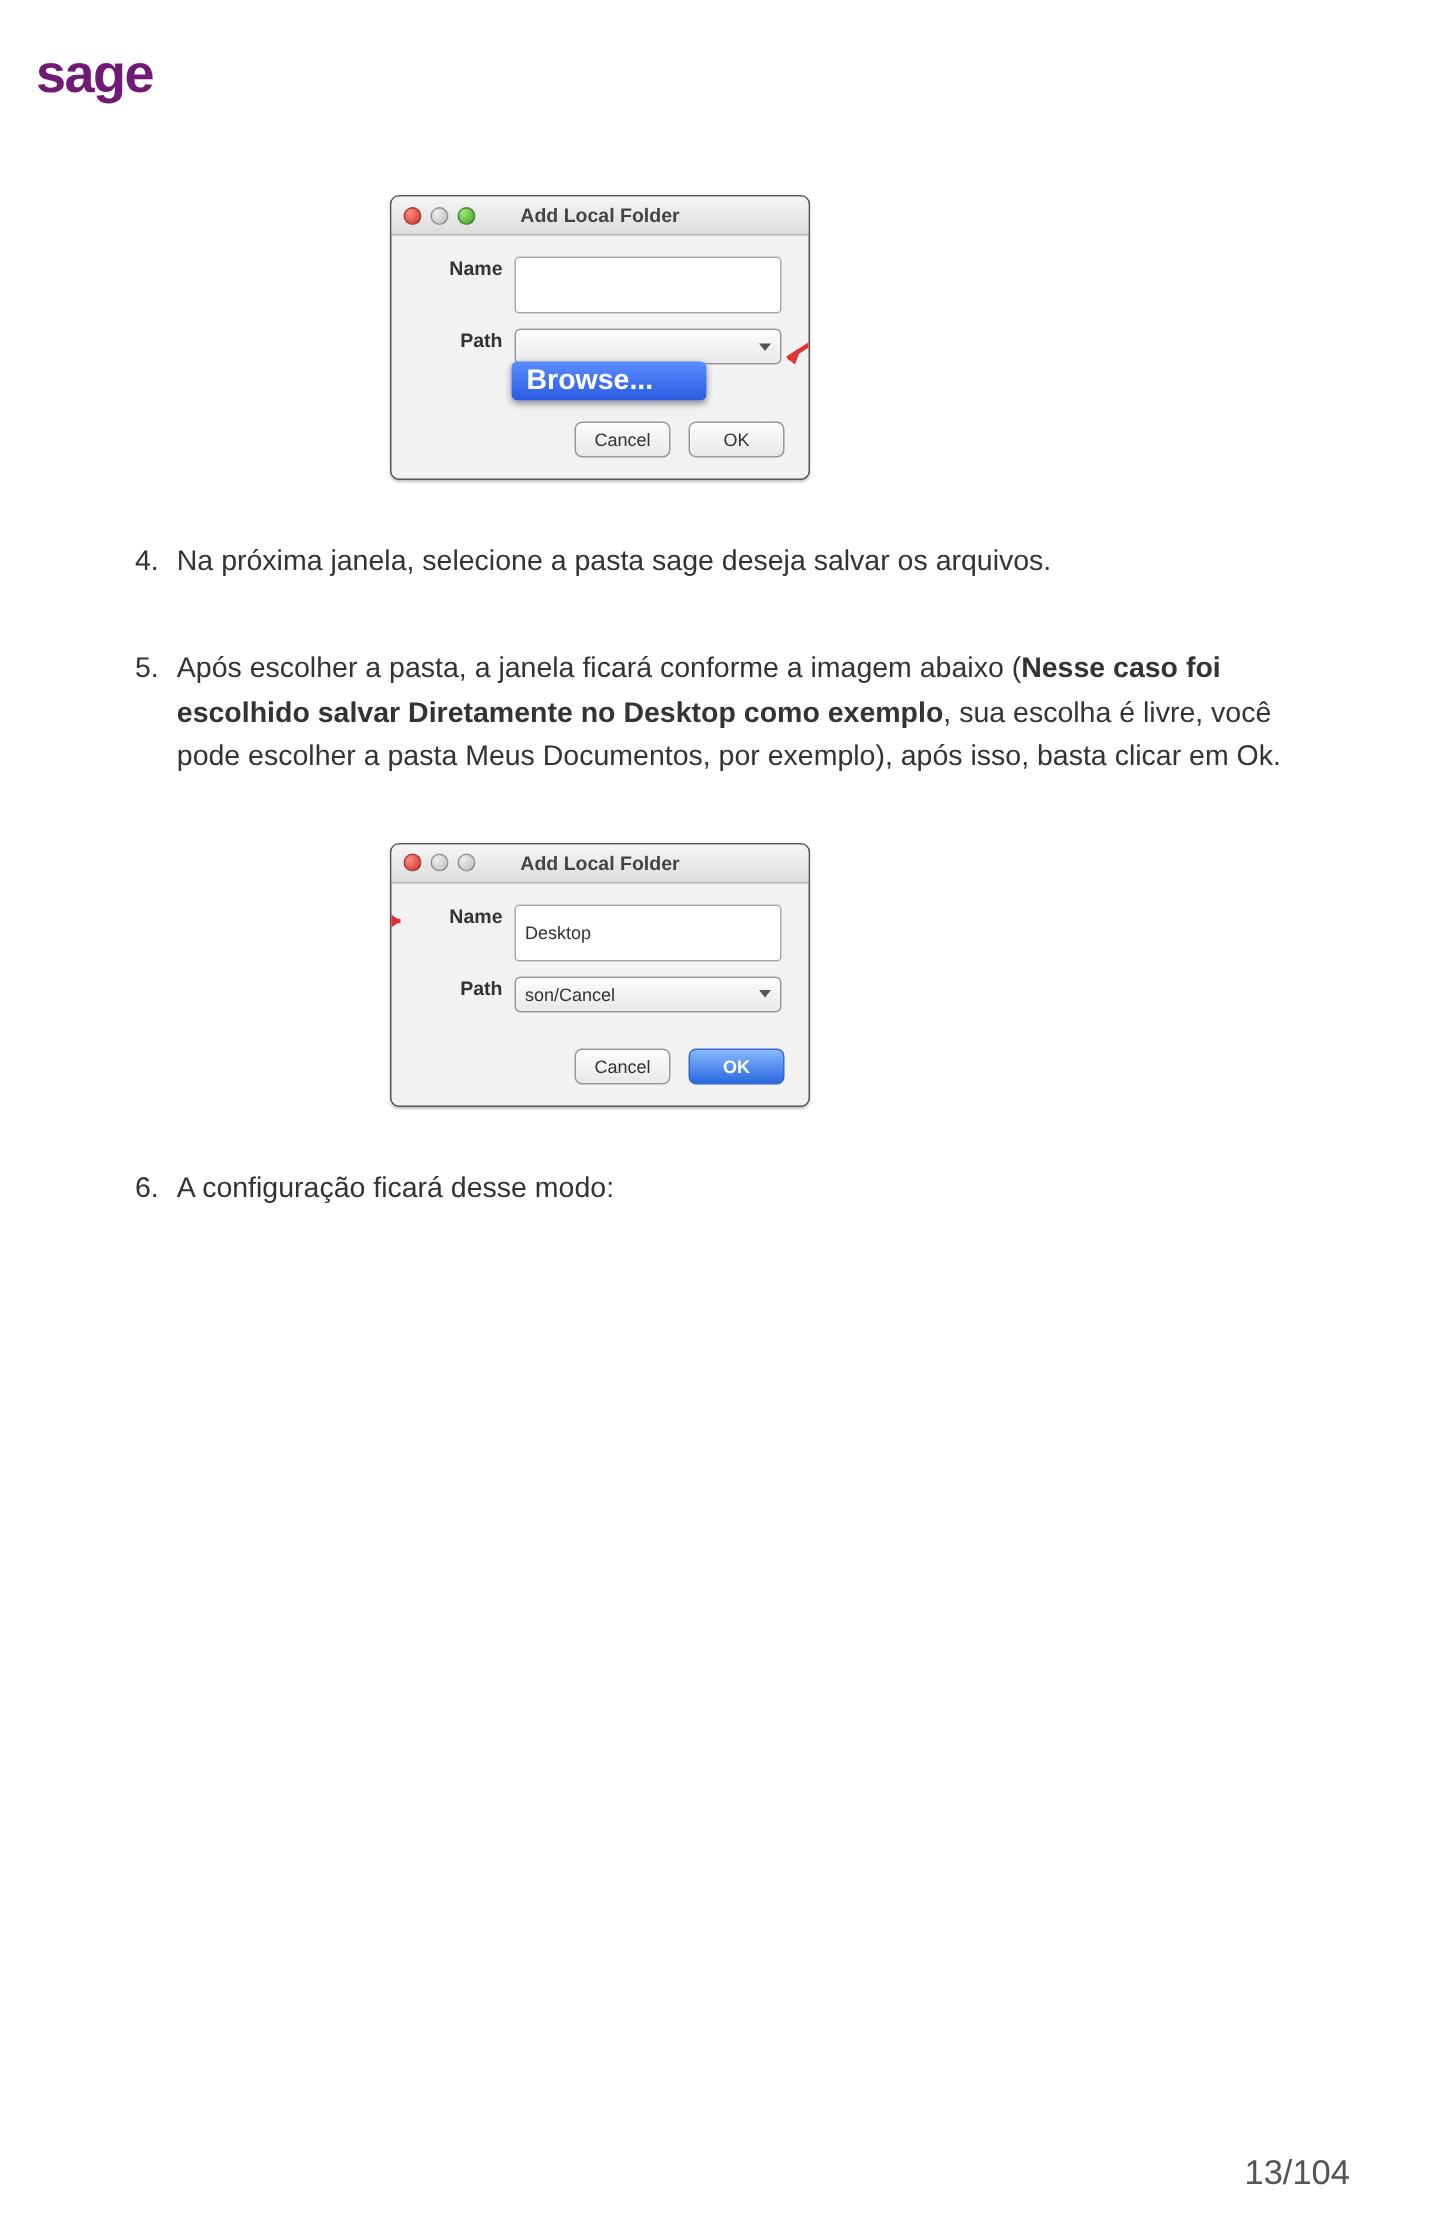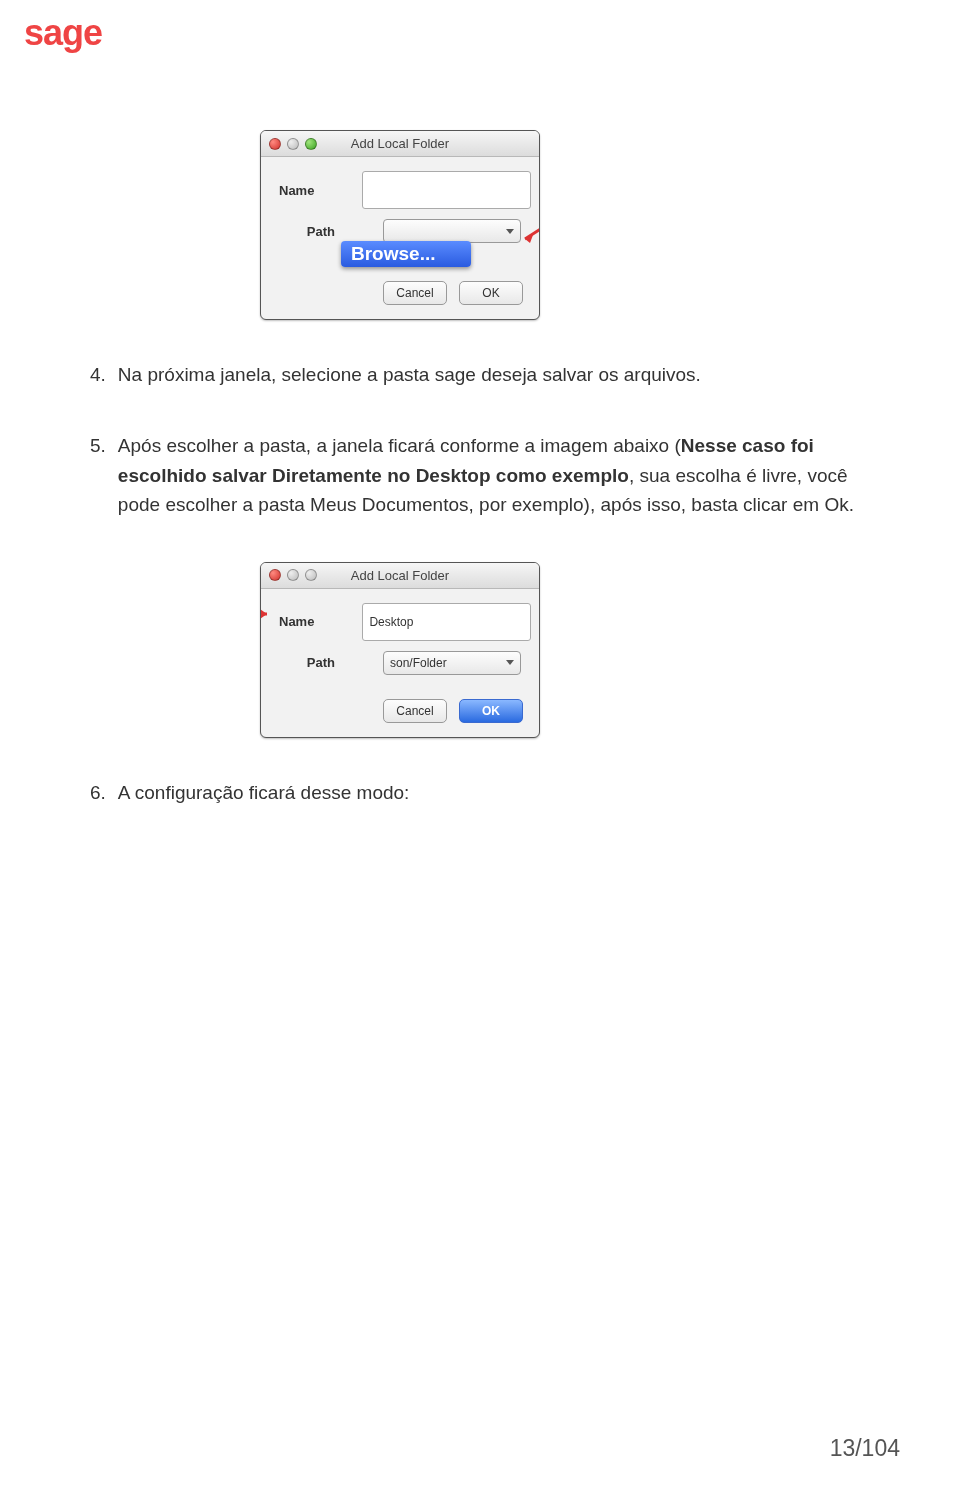--- a/index.html
+++ b/index.html
@@ -7,23 +7,23 @@
     width: 960px;
     height: 1486px;
     background: #fff;
     font-family: "Helvetica Neue", Arial, sans-serif;
     color: #333;
     position: relative;
     padding: 0;
   }
   .logo {
     position: absolute;
-    top: 12px;
+    top: 28px;
     left: 24px;
-    color: #ef4444;
+    color: #701a75;
     font-weight: bold;
     font-size: 36px;
     letter-spacing: -1px;
     font-family: Arial, sans-serif;
   }
   .content {
     position: absolute;
     top: 130px;
     left: 90px;
     width: 780px;
@@ -60,31 +60,29 @@
   }
   .tbtn.red   { background: radial-gradient(circle at 30% 30%, #ff8a80, #d2322d); }
   .tbtn.grn   { background: radial-gradient(circle at 30% 30%, #a0e57c, #3ba321); }
   .tbtn.gray  { background: radial-gradient(circle at 30% 30%, #eee, #bbb); }
   .mac-title {
     position: absolute;
     left: 0; right: 0;
     text-align: center;
     font-size: 13px;
     color: #444;
-    font-weight: 400;
+    font-weight: 700;
   }
   .dlg-body {
     padding: 14px 18px 4px 18px;
   }
   .row {
     display: flex;
-    align-items: center;
     margin-bottom: 10px;
     position: relative;
-    gap: 40px;
   }
   .row-label {
     width: 64px;
     text-align: right;
     padding-right: 8px;
     font-size: 13px;
     color: #333;
     font-weight: 600;
   }
   .txt {
@@ -256,21 +254,21 @@
               <path d="M2 9 L34 9" stroke="#d33" stroke-width="3" fill="none"></path>
               <path d="M34 9 L27 4 L27 14 Z" fill="#d33"></path>
             </svg>
         </div>
         <div class="row-label">Name</div>
         <input class="txt" type="text" value="Desktop" style="">
       </div>
       <div class="row">
         <div class="row-label">Path</div>
         <div class="combo">
-          <span class="val">son/Folder</span>
+          <span class="val">son/Cancel</span>
             <span class="caret"></span>
         </div>
       </div>
     </div>
     <div class="btn-row">
       <div class="mac-btn">Cancel</div>
       <div class="mac-btn primary">OK</div>
     </div>
   </div>
 

